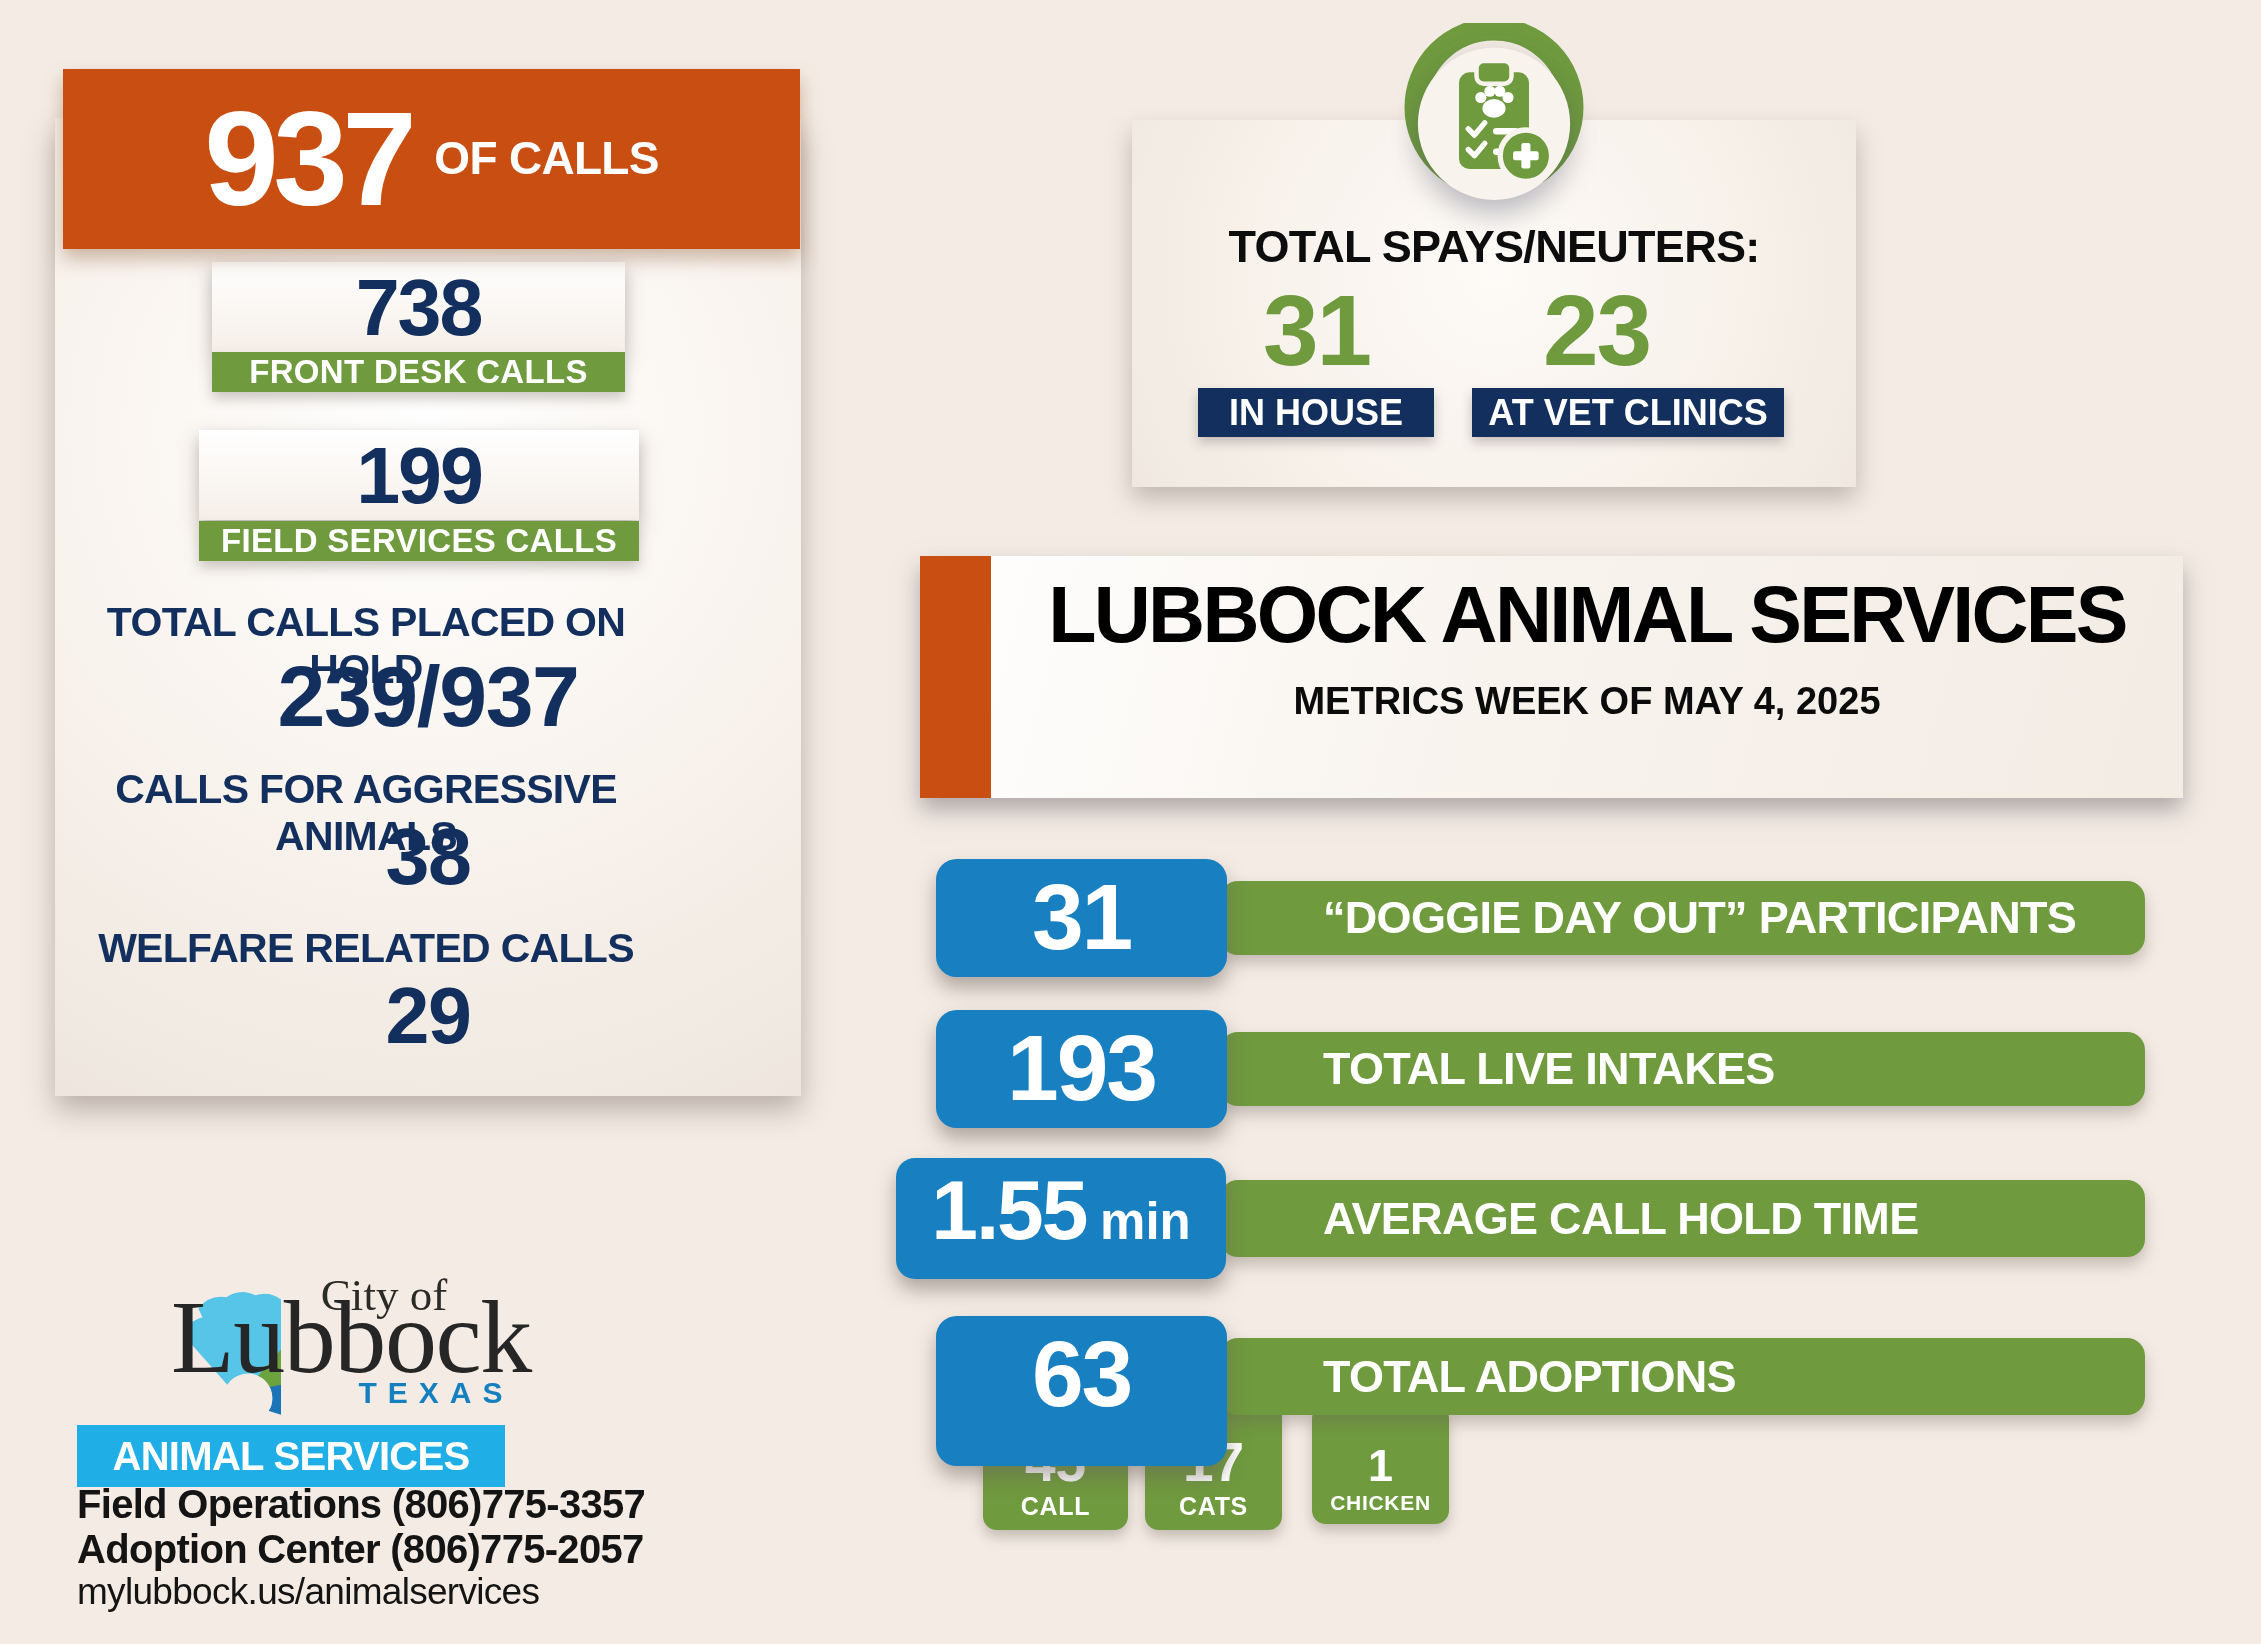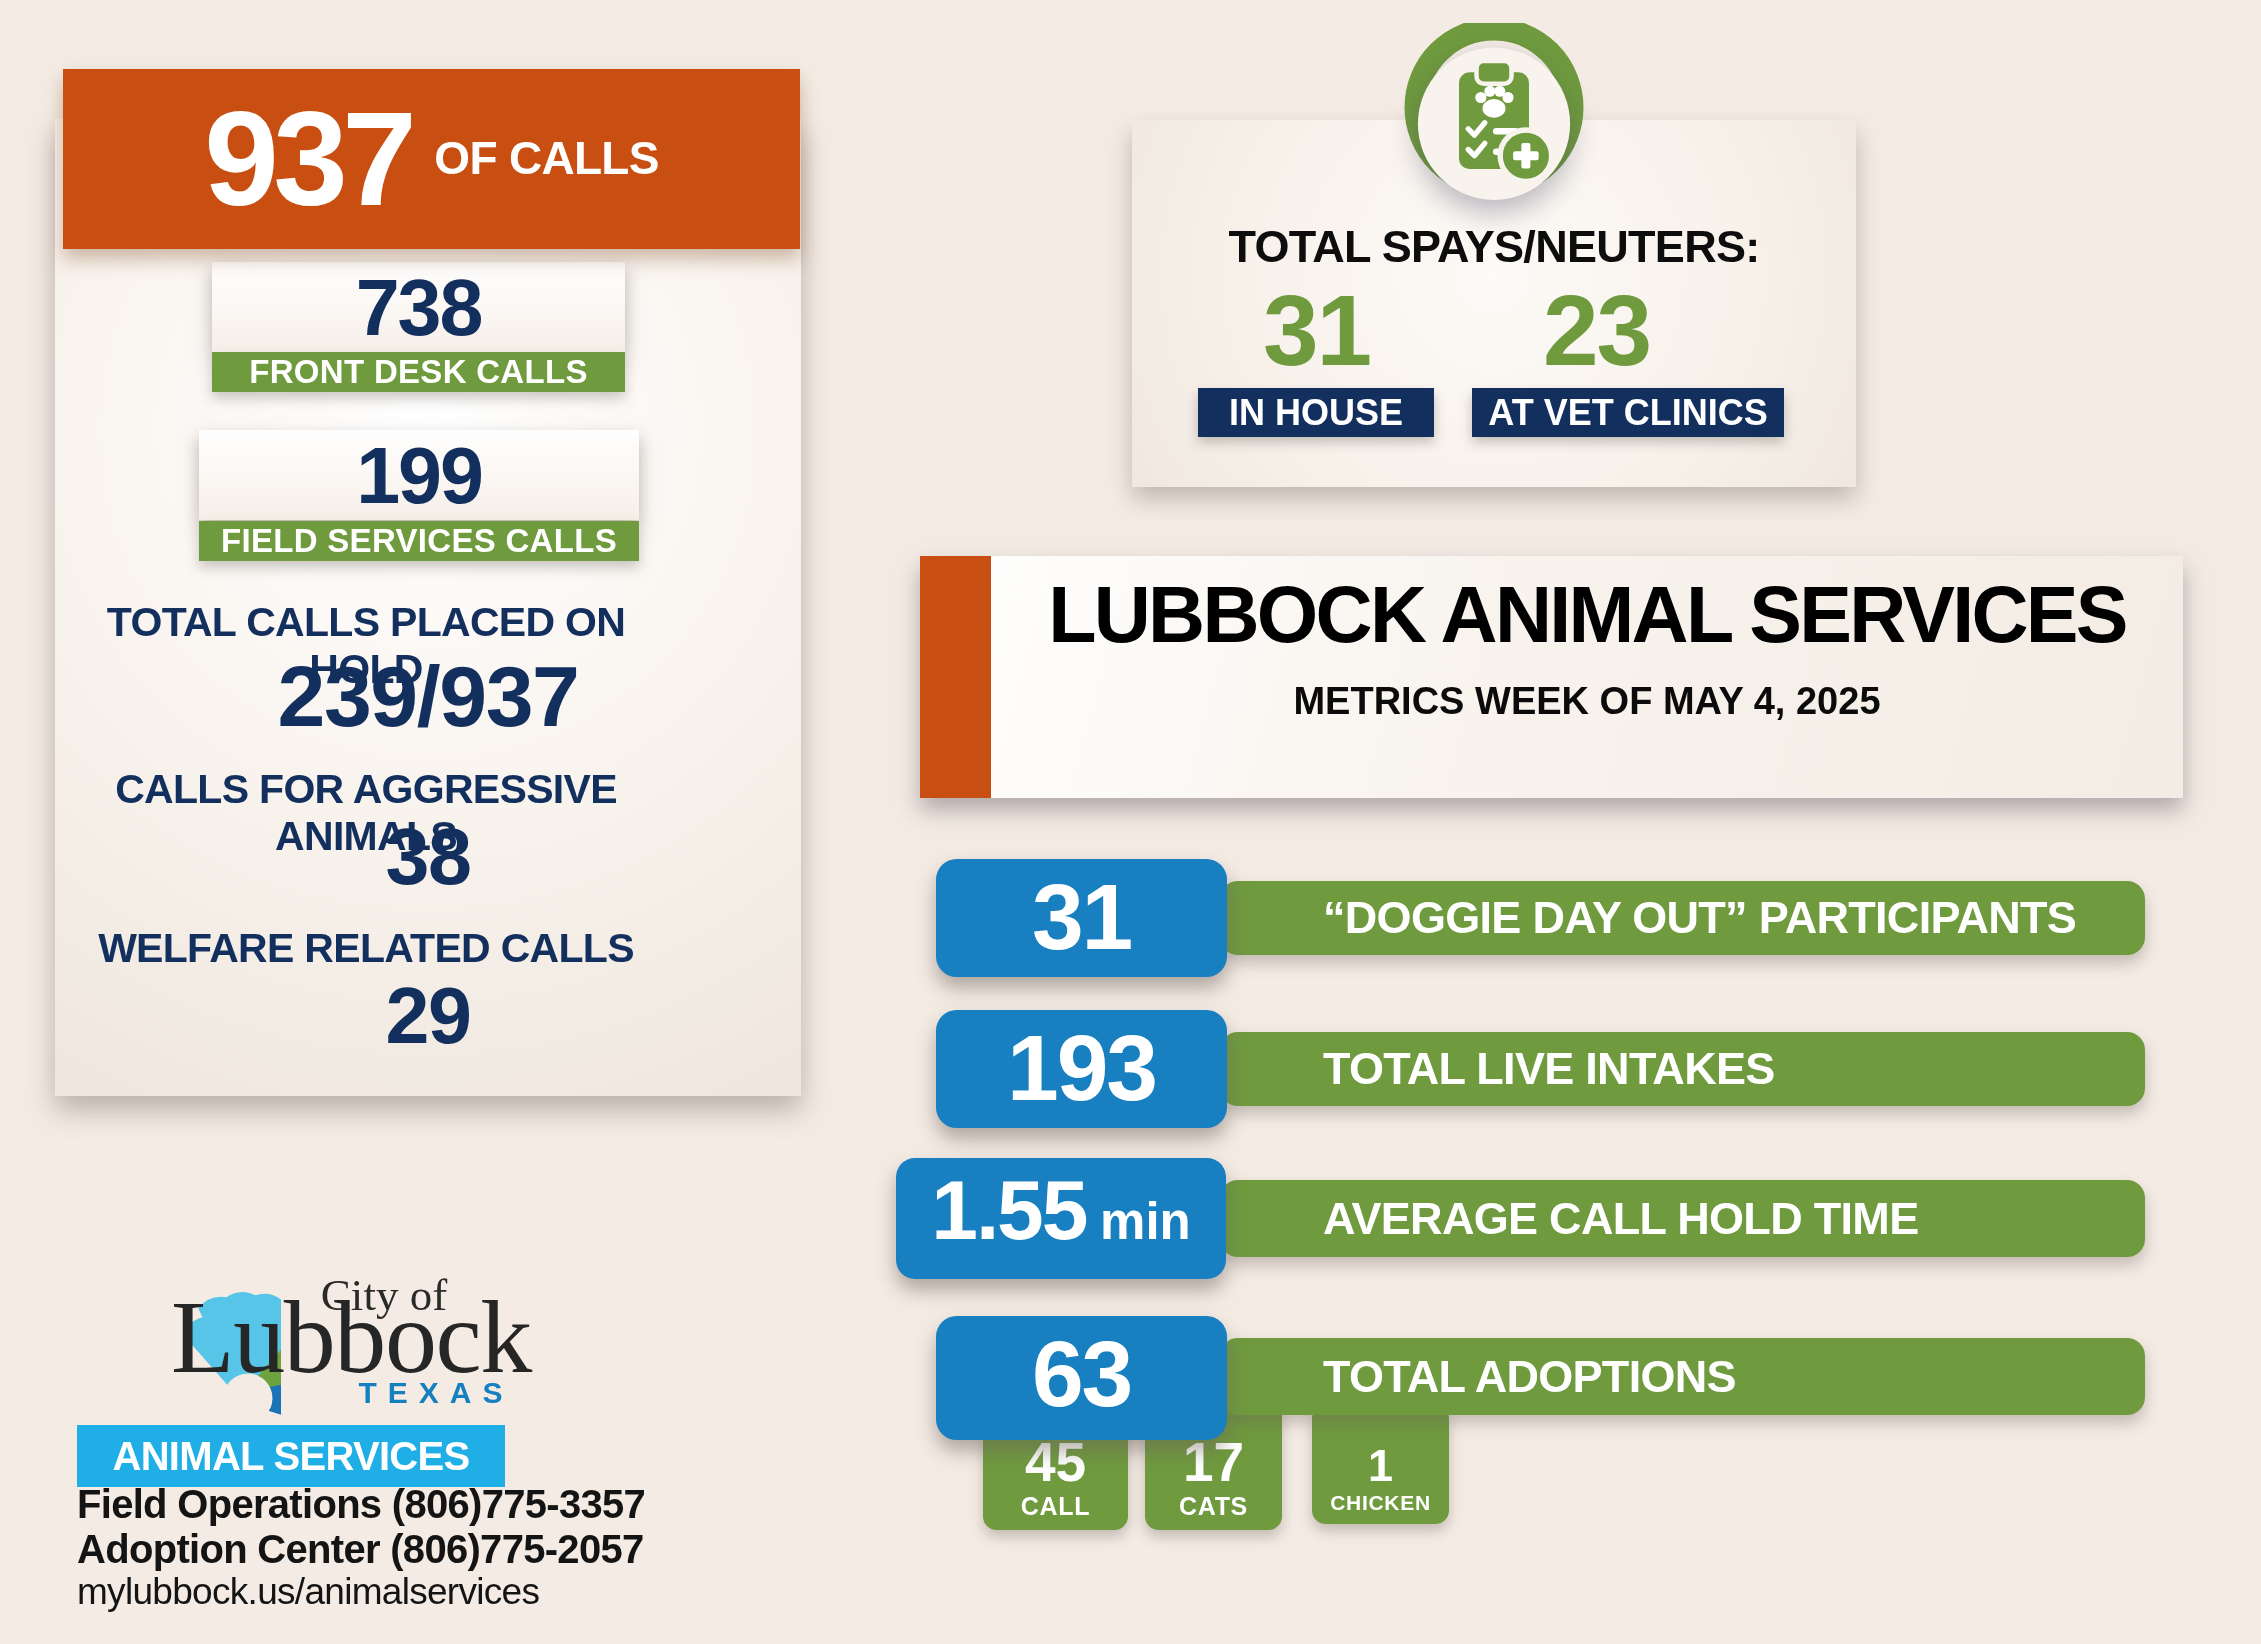--- a/index.html
+++ b/index.html
@@ -201,21 +201,21 @@
   <span class="blab">CALL</span>
 </div>
 <div class="abs sub-badge" style="left:1145px;top:1401px;width:137px;height:118px;">
   <span class="bnum">17</span>
   <span class="blab">CATS</span>
 </div>
 <div class="abs sub-badge small" style="left:1312px;top:1405px;width:137px;height:108px;">
   <span class="bnum">1</span>
   <span class="blab">CHICKEN</span>
 </div>
-<div class="abs blue-box" style="left:936px;top:1316px;width:291px;height:124px;">
+<div class="abs blue-box" style="left:936px;top:1316px;width:291px;height:150px;">
   <span class="num">63</span>
 </div>
 
 <svg class="abs" style="left:89px;top:1216px;width:192px;height:206px;z-index:1;" viewBox="0 0 250 285">
   <g>
     <g fill="#56C5E8">
       <path transform="rotate(-36 212 252)" d="M200,222 L191,128 Q212,115 233,128 L224,222 Q212,214 200,222 Z"></path>
       <path transform="rotate(-20 212 252)" d="M200,222 L190,112 Q212,98 234,112 L224,222 Q212,214 200,222 Z"></path>
       <path transform="rotate(-4 212 252)" d="M200,222 L190,112 Q212,98 234,112 L224,222 Q212,214 200,222 Z"></path>
       <path transform="rotate(12 212 252)" d="M200,222 L190,112 Q212,98 234,112 L224,222 Q212,214 200,222 Z"></path>

